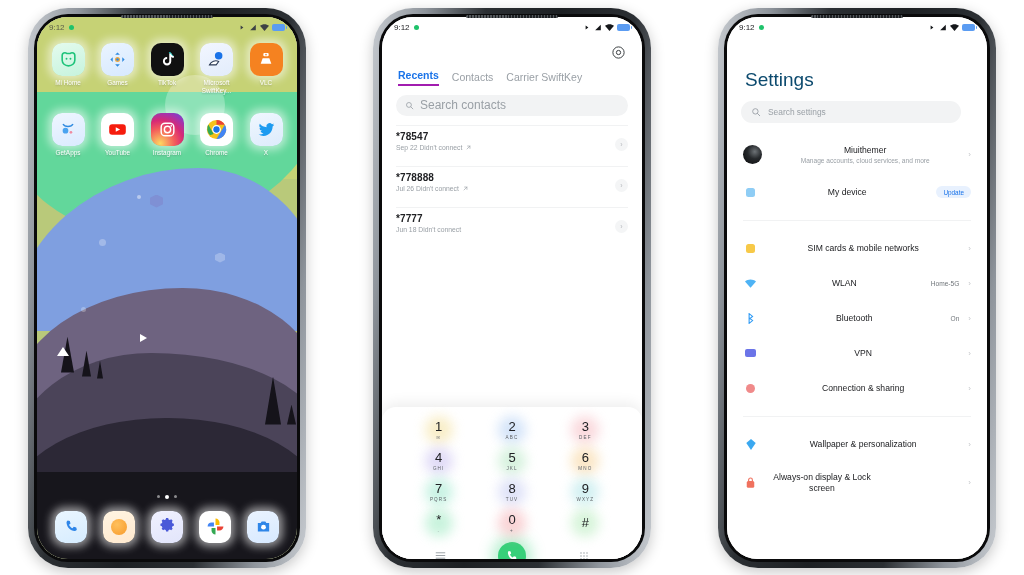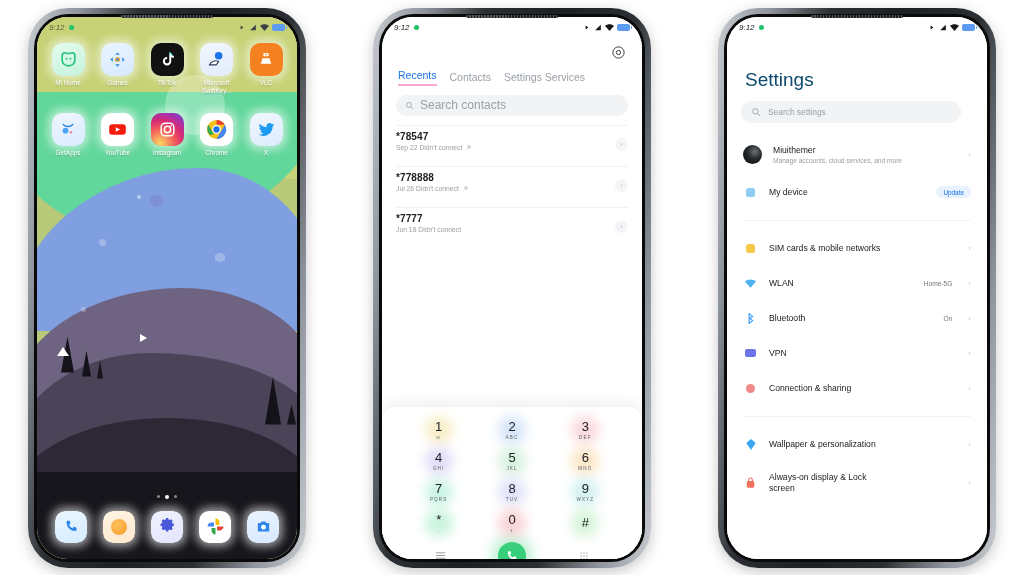--- a/index.html
+++ b/index.html
@@ -12,21 +12,21 @@
          background:linear-gradient(100deg,#c9cdd2 0%,#8e949b 14%,#2b2f33 30%,#1d2023 50%,#2b2f33 70%,#8e949b 86%,#c9cdd2 100%);
          padding:6px;box-sizing:border-box;box-shadow:0 4px 14px rgba(0,0,0,.22);}
   .phone-inner{position:relative;width:100%;height:100%;border-radius:34px;background:#0a0a0b;padding:3px;box-sizing:border-box;}
   .screen{position:relative;width:100%;height:100%;border-radius:31px;overflow:hidden;background:#fff;}
   .grille{position:absolute;top:1px;left:50%;transform:translateX(-50%);width:92px;height:3px;border-radius:2px;
           background:repeating-linear-gradient(90deg,#55595d 0 1.5px,#1d2023 1.5px 3px);z-index:6;}
 
   
   .statusbar{position:absolute;top:0;left:0;right:0;height:22px;display:flex;align-items:center;
              justify-content:space-between;padding:0 12px;box-sizing:border-box;font-size:8px;z-index:5;}
-  .sb-left{display:flex;align-items:center;gap:4px;font-style:italic;}
+  .sb-left{display:flex;align-items:center;gap:4px;}
   .sb-time{font-size:8px;font-weight:500;}
   .dot-green{width:5px;height:5px;border-radius:50%;background:#1fc26b;display:inline-block;}
   .sb-right{display:flex;align-items:center;gap:3px;}
   .ic-sig{width:8px;height:7px;}
   .ic-wifi{width:9px;height:7px;}
   .ic-batt{width:13px;height:7px;border-radius:2px;position:relative;}
   .ic-batt:after{content:"";position:absolute;right:-2px;top:2px;width:1.5px;height:3px;border-radius:0 1px 1px 0;background:currentColor;}
 
   
   .wall{position:absolute;inset:0;background:#b9c97a;}
@@ -53,21 +53,21 @@
   .pagedots i{width:3px;height:3px;border-radius:50%;background:rgba(255,255,255,.5);}
   .pagedots i.on{background:#fff;width:4px;height:4px;}
   .dock{position:absolute;bottom:16px;left:0;right:0;display:flex;justify-content:space-around;padding:0 10px;box-sizing:border-box;z-index:3;}
   .dock .app-ico{width:32px;height:32px;}
 
   
   .dialer{position:absolute;inset:0;background:#fff;}
   .gear{position:absolute;top:28px;right:16px;width:15px;height:15px;}
   .tabs{position:absolute;top:52px;left:16px;right:16px;display:flex;gap:13px;align-items:flex-end;}
   .tab{font-size:10.5px;color:#9aa0a6;padding-bottom:3px;white-space:nowrap;}
-  .tab.active{color:#1a73e8;font-weight:400;border-bottom:2px solid #f9a8d4;}
+  .tab.active{color:#1a73e8;font-weight:700;border-bottom:2px solid #a21caf;}
   .searchbar{position:absolute;top:78px;left:14px;right:14px;height:21px;border-radius:11px;background:#f2f3f4;
              display:flex;align-items:center;gap:6px;padding:0 9px;box-sizing:border-box;}
   .searchbar .ph{font-size:12px;color:#9aa0a6;}
   .calls{position:absolute;top:108px;left:0;right:0;bottom:146px;overflow:hidden;}
   .call{position:relative;height:40px;padding:5px 14px 0;box-sizing:border-box;}
   .call-num{font-size:10px;font-weight:700;color:#202124;letter-spacing:.1px;}
   .call-sub{font-size:6.8px;color:#9aa0a6;margin-top:2px;display:flex;align-items:center;gap:3px;}
   .chev{position:absolute;right:14px;top:12px;width:13px;height:13px;border-radius:50%;background:#f4f5f6;
         display:flex;align-items:center;justify-content:center;font-size:7px;color:#b5b9bd;}
   .call-div{height:1px;background:#f1f2f3;margin:0 14px;}
@@ -82,21 +82,21 @@
   .callbtn{width:28px;height:28px;border-radius:50%;background:#37d07a;display:flex;align-items:center;justify-content:center;
            box-shadow:0 0 14px 6px rgba(55,208,122,.35);}
 
   
   .settings{position:absolute;inset:0;background:#fff;}
   .set-title{position:absolute;top:52px;left:18px;font-size:19px;color:#0c4a6e;font-weight:400;text-align:center;}
   .set-search{position:absolute;top:84px;left:14px;right:26px;height:22px;border-radius:11px;background:#f2f3f4;
               display:flex;align-items:center;gap:7px;padding:0 10px;box-sizing:border-box;}
   .set-search .ph{font-size:8.4px;color:#9aa0a6;}
   .set-list{position:absolute;top:118px;left:0;right:0;bottom:0;}
-  .srow{display:flex;align-items:center;gap:11px;padding:0 16px;height:35px;position:relative;box-sizing:border-box;}
+  .srow{display:flex;align-items:center;gap:4px;padding:0 16px;height:35px;position:relative;box-sizing:border-box;text-align:center;}
   .srow .ic{width:15px;height:15px;flex:0 0 15px;display:flex;align-items:center;justify-content:center;}
   .srow .txt{flex:1;min-width:0;}
   .srow .t1{font-size:8.6px;color:#202124;line-height:1.25;}
   .srow .t2{font-size:6.6px;color:#9aa0a6;margin-top:1.5px;}
   .srow .val{font-size:6.6px;color:#70757a;margin-right:5px;}
   .srow .arr{font-size:8px;color:#c4c7ca;}
   .avatar{width:19px;height:19px;border-radius:50%;flex:0 0 19px;
           background:radial-gradient(circle at 62% 35%,#6d7276 0%,#26292c 42%,#070809 100%);}
   .badge{font-size:6.4px;color:#1a73e8;background:#e8f1fe;border-radius:8px;padding:2.5px 7px;}
   .sgap{height:10px;}
@@ -328,21 +328,21 @@
           </div>
 
           <svg class="gear" viewBox="0 0 24 24">
             <circle cx="12" cy="12" r="9" fill="none" stroke="#3c4043" stroke-width="1.6"></circle>
             <circle cx="12" cy="12" r="3.4" fill="none" stroke="#3c4043" stroke-width="1.6"></circle>
           </svg>
 
           <div class="tabs">
             <div class="tab active">Recents</div>
             <div class="tab">Contacts</div>
-            <div class="tab">Settings Services</div>
+            <div class="tab">Carrier SwiftKey</div>
           </div>
 
           <div class="searchbar">
             <svg width="9" height="9" viewBox="0 0 24 24">
                 <circle cx="10.5" cy="10.5" r="6.5" fill="none" stroke="#9aa0a6" stroke-width="2.2"></circle>
                 <path d="M15.5 15.5L21 21" stroke="#9aa0a6" stroke-width="2.2" stroke-linecap="round"></path>
               </svg>
             <span class="ph">Search contacts</span>
           </div>
 

